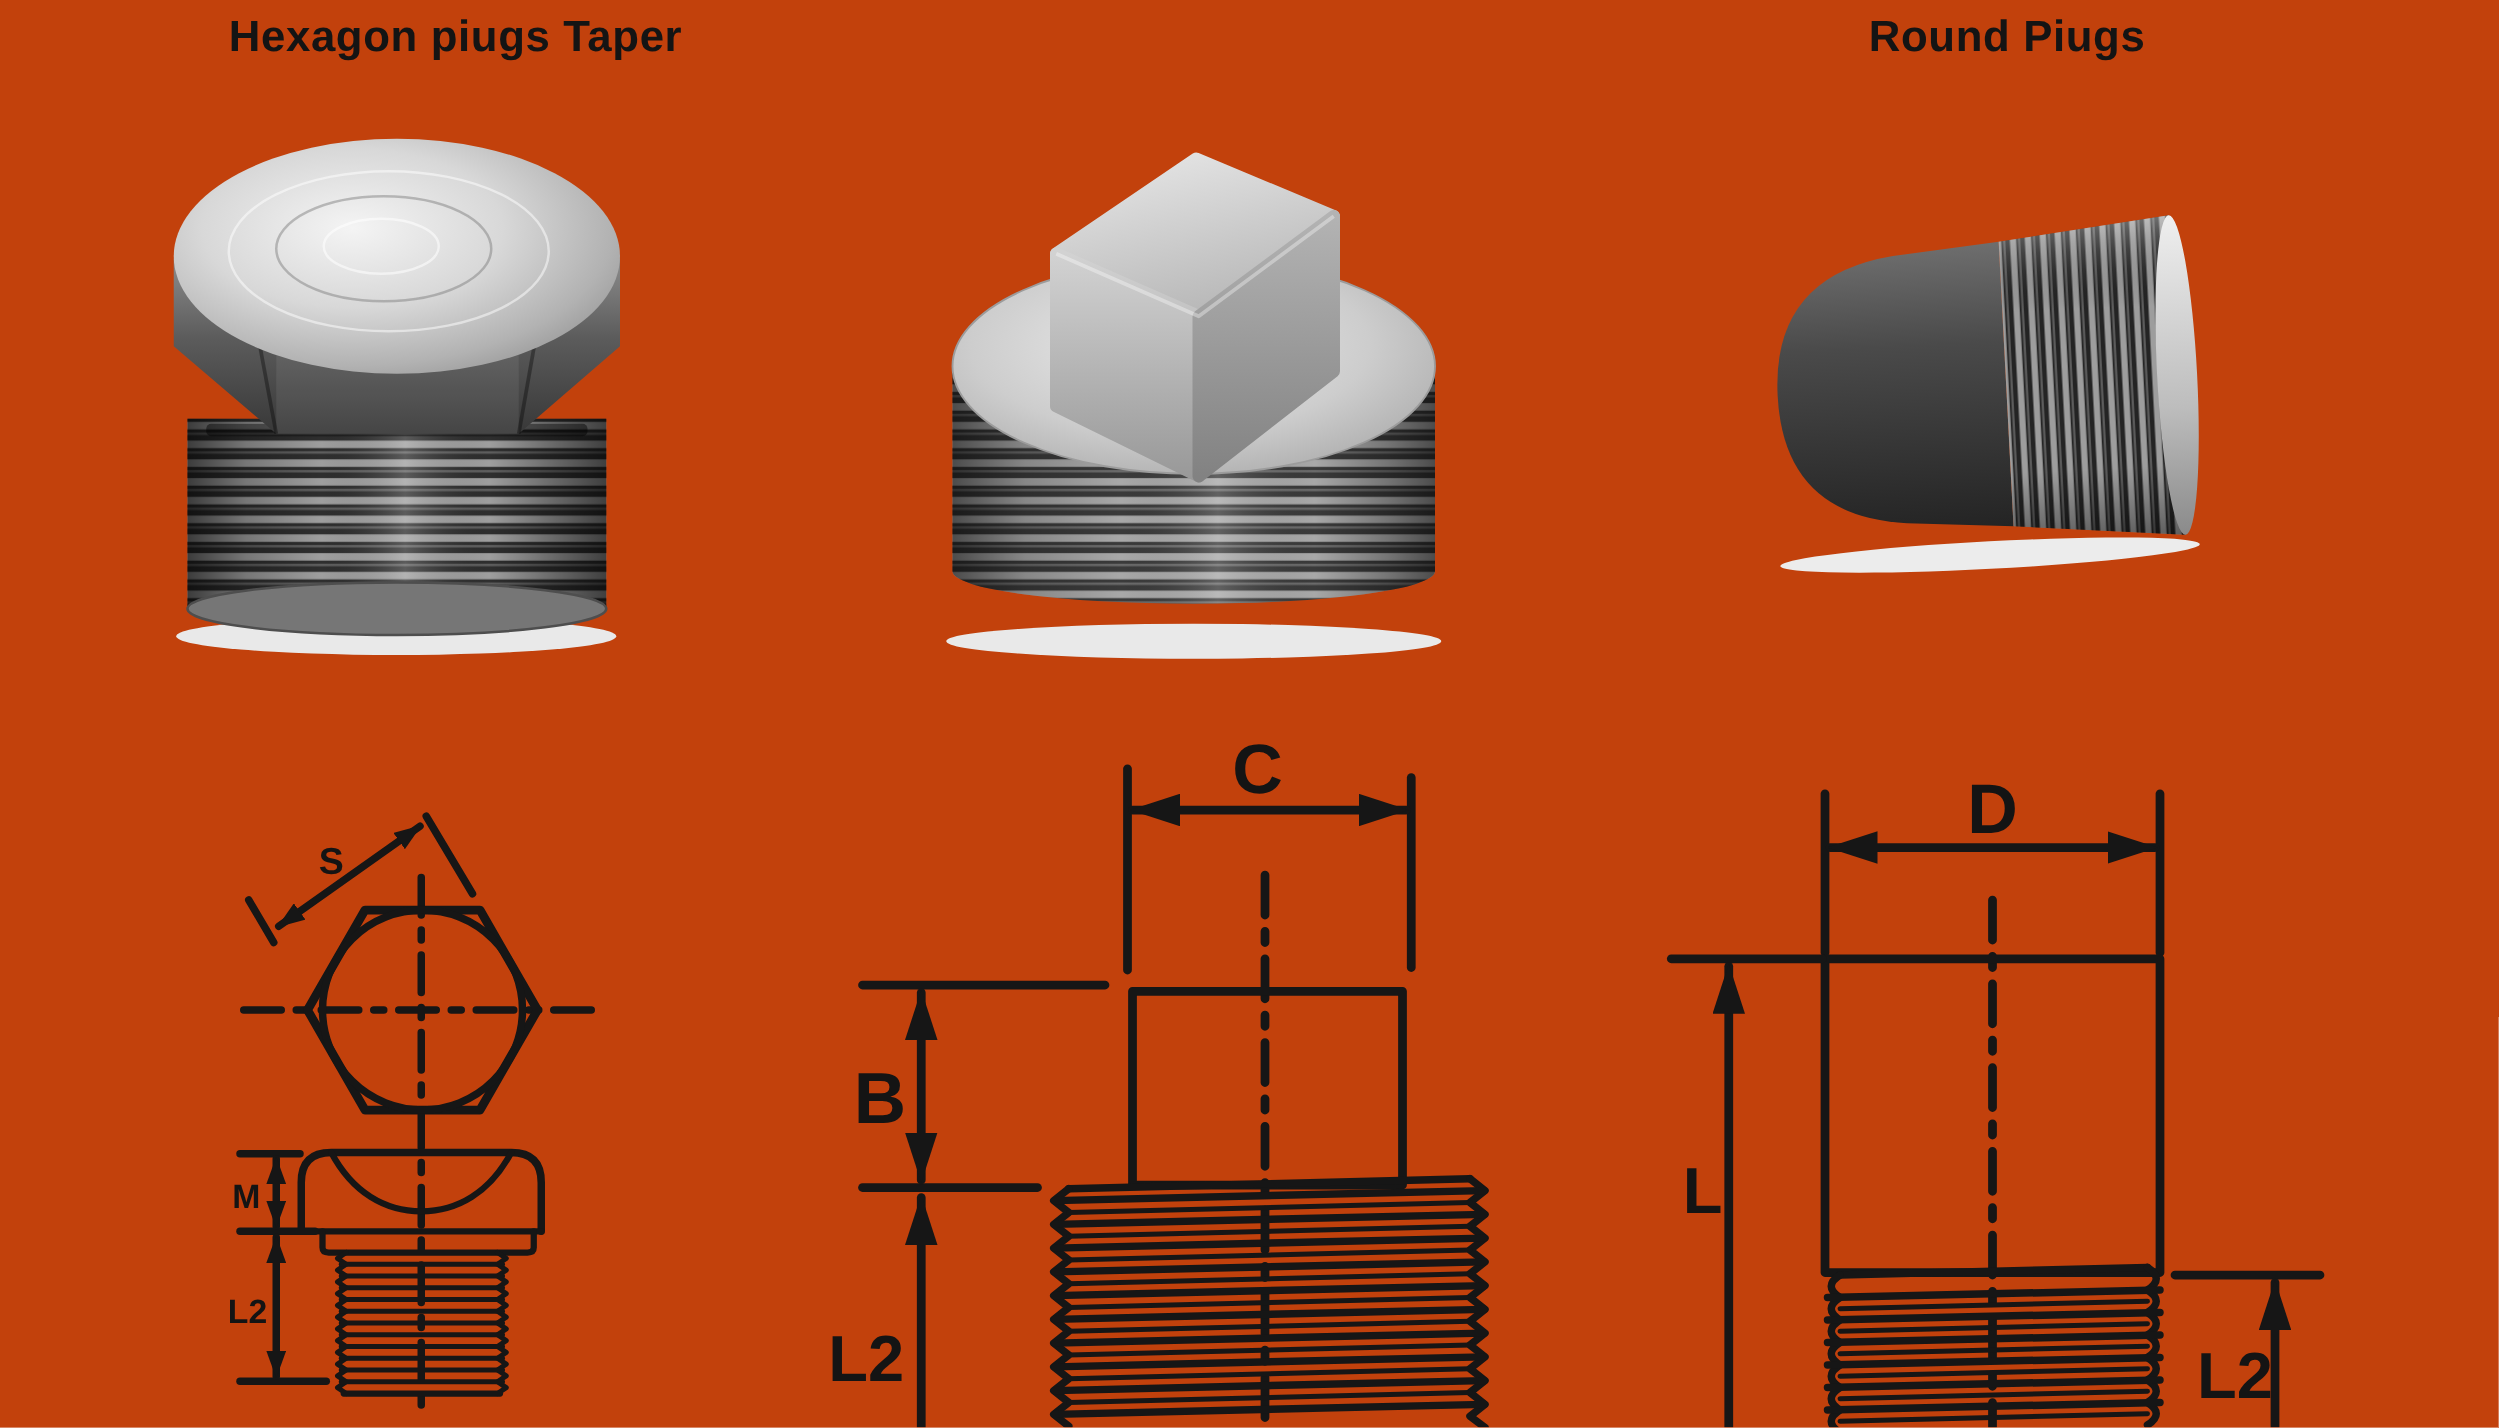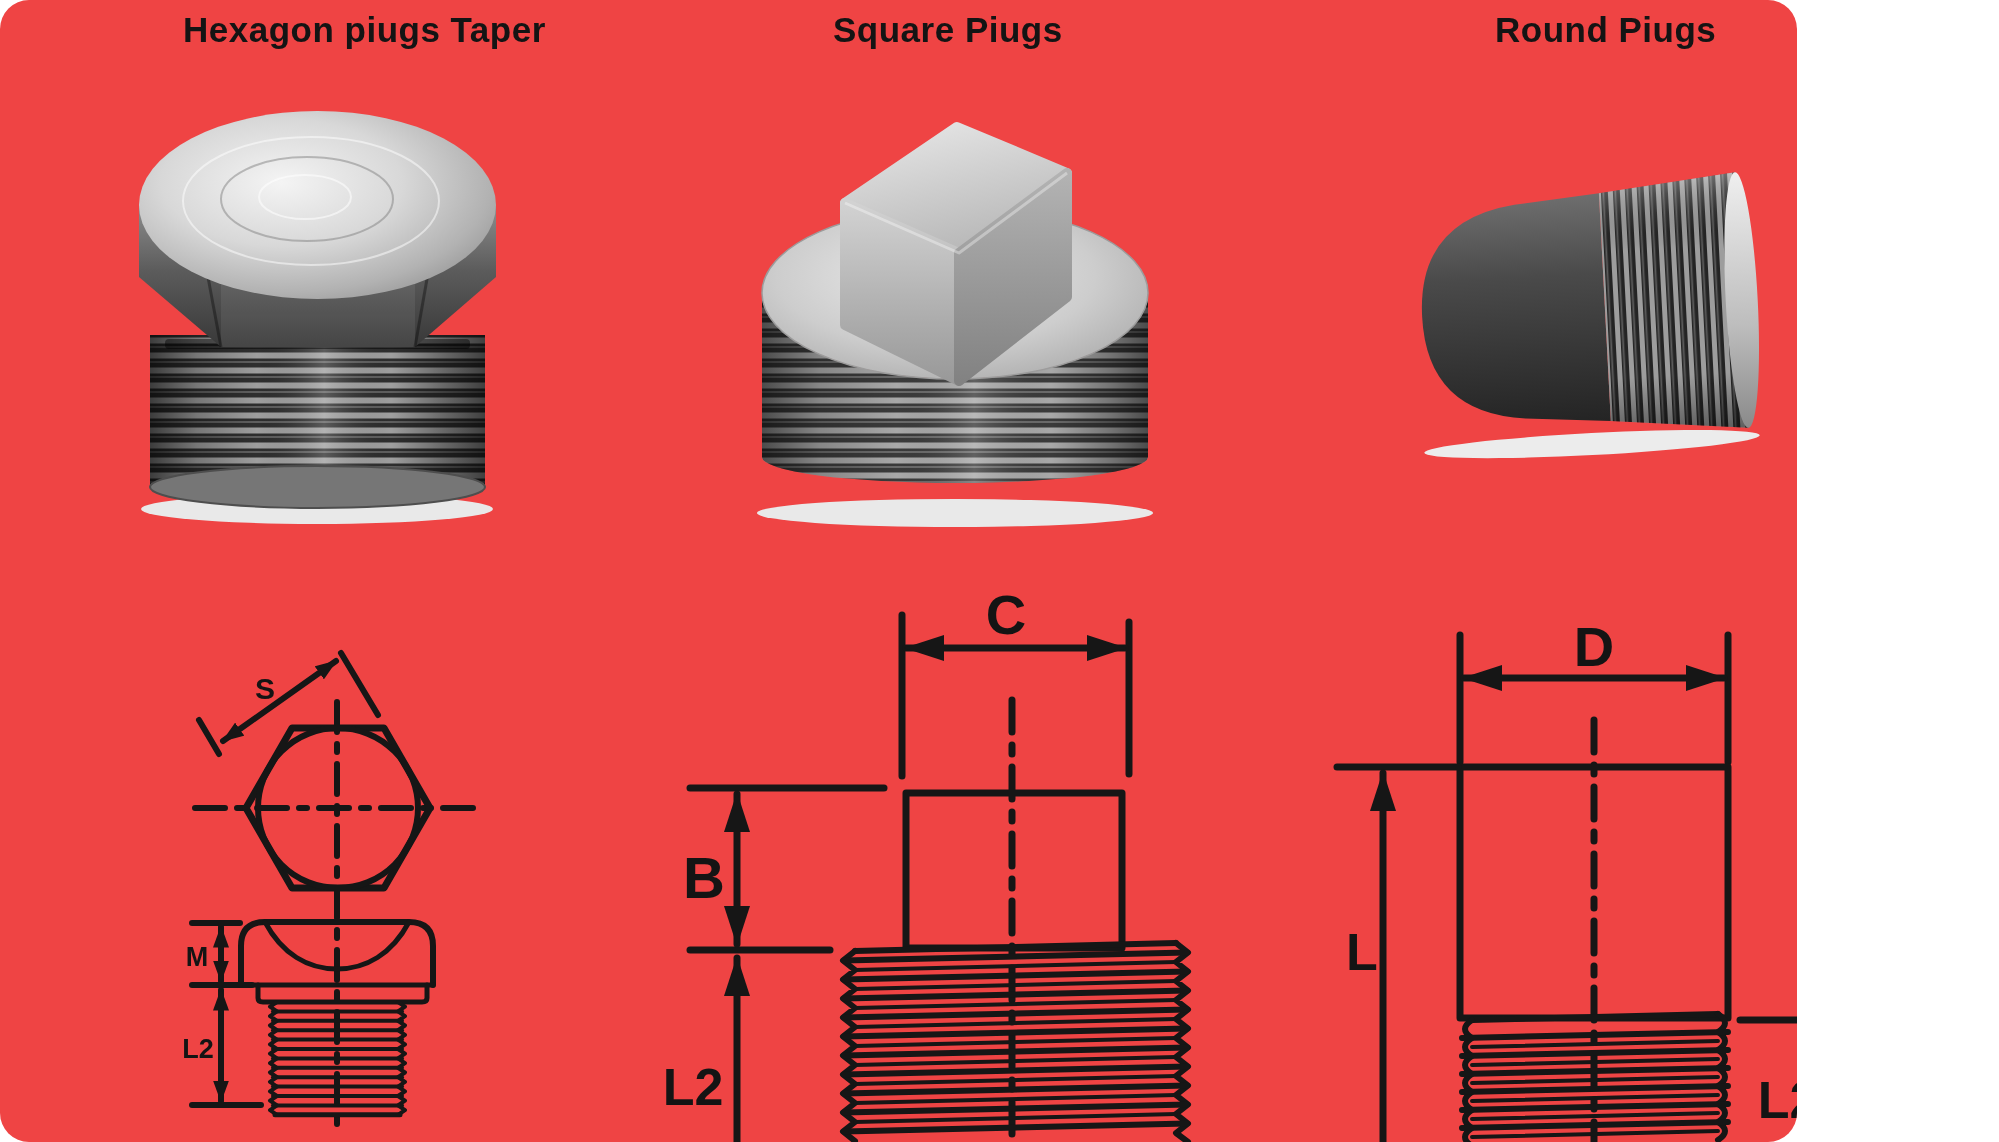--- a/index.html
+++ b/index.html
@@ -1,22 +1,21 @@
 <!DOCTYPE html>
 <html><head>
 <meta charset="utf-8">
 <style>
   html,body{margin:0;padding:0;}
   .canvas{
     position:relative;
-    width:1797px;height:1142px;
-    background:#ef4444;
+    width:1999px;height:1142px;
+    background:#c2410c;
     overflow:hidden;
     font-family:"Liberation Sans", sans-serif;
-    border-radius:29px;
   }
   .section-title{
     position:absolute;
     font-size:35px;
     font-weight:700;
     color:#141414;
     letter-spacing:0.5px;
     white-space:nowrap;
   }
   .abs{position:absolute;}
@@ -25,21 +24,20 @@
     font-weight:700;
     fill:#141414;
   }
 </style>
 </head>
 <body>
 
 <div class="canvas">
 
   <div class="section-title" style="left:183px;top:10px;">Hexagon piugs Taper</div>
-  <div class="section-title" style="left:833px;top:10px;">Square Piugs</div>
   <div class="section-title" style="left:1495px;top:10px;">Round Piugs</div>
 
   <svg class="abs" style="left:125px;top:95px;" width="385" height="435" viewBox="0 0 385 435">
     <defs>
       <radialGradient id="hexTop" cx="40%" cy="38%" r="75%">
         <stop offset="0%" stop-color="#f4f4f4"></stop>
         <stop offset="45%" stop-color="#d8d8d8"></stop>
         <stop offset="78%" stop-color="#b2b2b2"></stop>
         <stop offset="100%" stop-color="#8f8f8f"></stop>
       </radialGradient>

